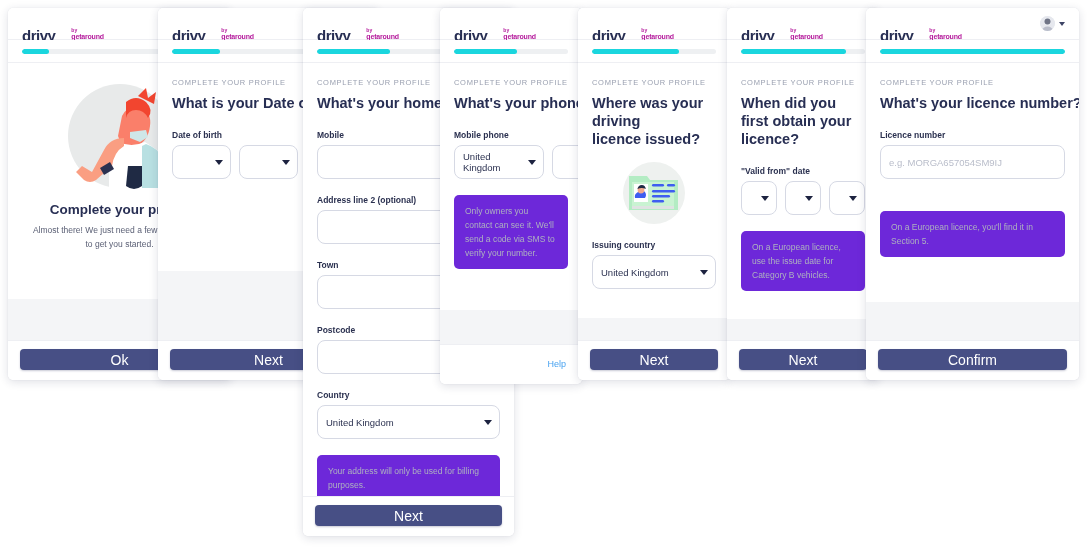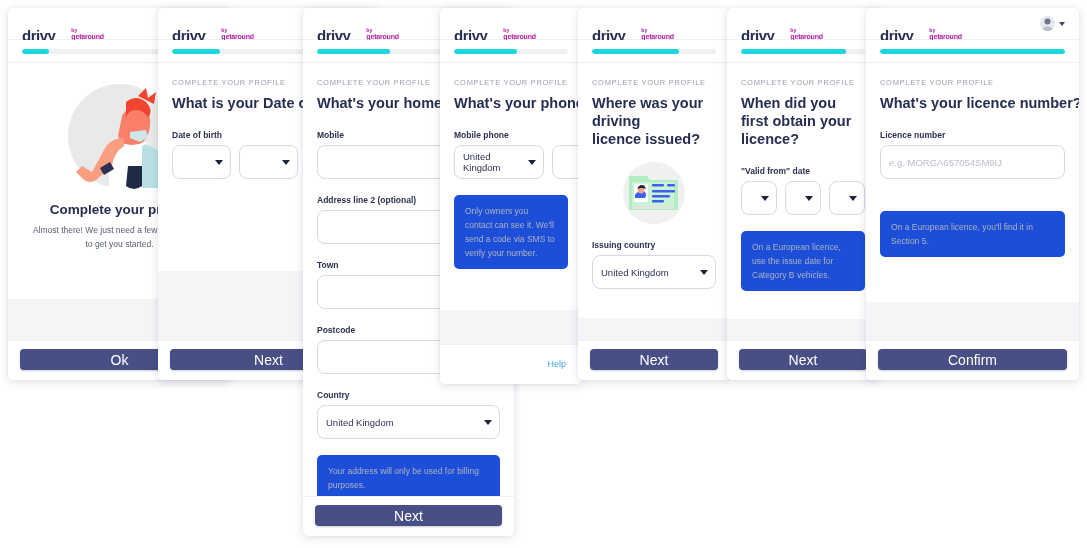--- a/index.html
+++ b/index.html
@@ -96,21 +96,21 @@
     position:absolute;right:7px;top:50%;margin-top:-2px;
     width:0;height:0;border-left:4px solid transparent;border-right:4px solid transparent;
     border-top:5px solid #1d2340;
   }
   .row{display:flex;gap:8px;margin-bottom:16px;}
   .row .input{flex:1;}
 
   .field-block{margin-bottom:16px;}
 
   .note{
-    background:#1d4ed8;border-radius:5px;padding:9px 11px;
+    background:#6d28d9;border-radius:5px;padding:9px 11px;
     font-size:8.5px;line-height:1.65;color:#aeb2bf;
   }
 
   
   .card-footer{
     flex:0 0 auto;
     border-top:1px solid #eeeff3;
     background:#fff;
     padding:8px 12px 10px 12px;
   }

